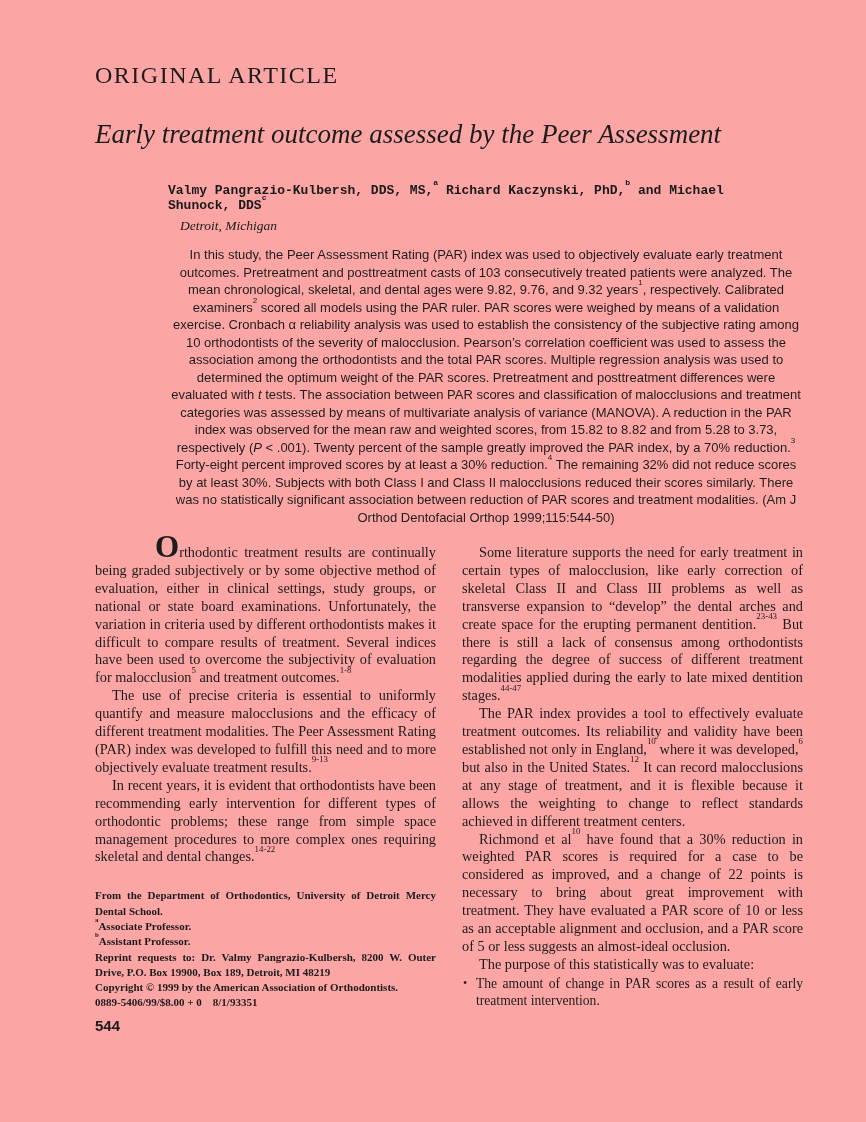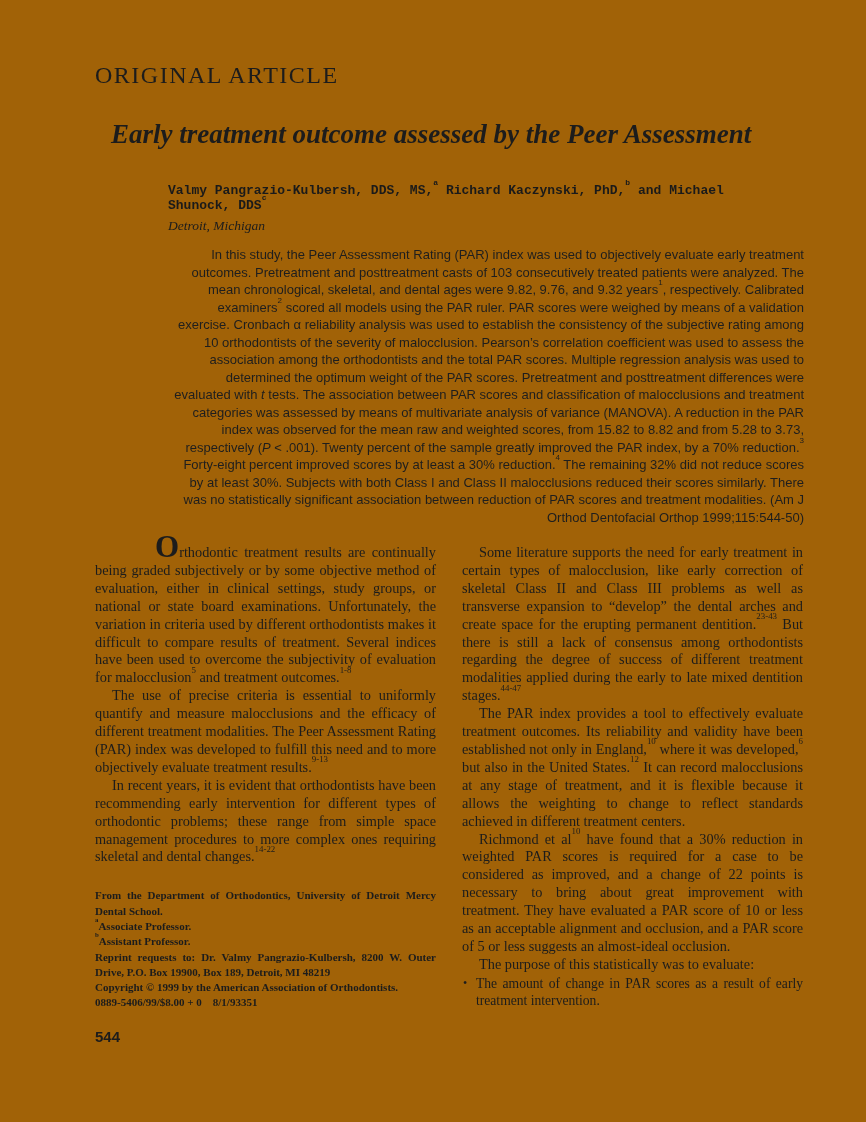--- a/index.html
+++ b/index.html
@@ -1,59 +1,60 @@
 <!DOCTYPE html>
 <html><head>
 <meta charset="utf-8">
 <style>
   html, body { margin: 0; padding: 0; background: #ffffff; }
   .page {
     position: relative;
     width: 866px;
     height: 1122px;
-    background: #a16207;
+    background: #fca5a5;
     color: #1c1c1c;
     box-sizing: border-box;
     padding: 62px 76px 0 95px;
     overflow: hidden;
     font-family: "Liberation Serif", serif;
   }
   .section-label {
     font-size: 24px;
     letter-spacing: 1.5px;
     font-family: "Liberation Serif", serif;
   }
   .article-title {
-    margin: 26px 0 0 16px;
-    font-weight: 700;
+    margin: 26px 0 0 0;
+    font-weight: 400;
     font-style: italic;
     font-size: 27px;
     line-height: 38px;
     font-family: "Liberation Serif", serif;
   }
   .article-title span { display: block; }
   .byline { margin: 30px 0 0 73px; }
   .authors {
     font-family: Liberation Mono, monospace;
     font-weight: bold;
     font-size: 13px;
     color: #1a1a1a;
   }
   .location {
     font-style: italic;
     font-size: 13.5px;
     margin-top: 5px;
+    margin-left: 12px;
   }
   .abstract {
     margin: 12px 0 0 73px;
     width: 636px;
     font-family: "Liberation Sans", sans-serif;
     font-size: 13px;
     line-height: 17.5px;
-    text-align: right;
+    text-align: center;
     color: #1e1e1e;
   }
   .columns {
     display: flex;
     gap: 26px;
     margin-top: 18px;
   }
   .col { width: 341px; flex: 0 0 341px; }
   .body-para {
     margin: 0;
@@ -76,21 +77,21 @@
   }
   .footnotes {
     margin-top: 22px;
     font-size: 11px;
     line-height: 15.3px;
     text-align: justify;
     font-weight: bold;
   }
   .footnotes p { margin: 0; }
   .page-number {
-    margin-top: 17px;
+    margin-top: 6px;
     font-family: "Liberation Sans", sans-serif;
     font-weight: bold;
     font-size: 15px;
   }
   .bullet-row {
     display: flex;
     font-size: 13.6px;
     line-height: 17.4px;
     margin-top: 1px;
   }

